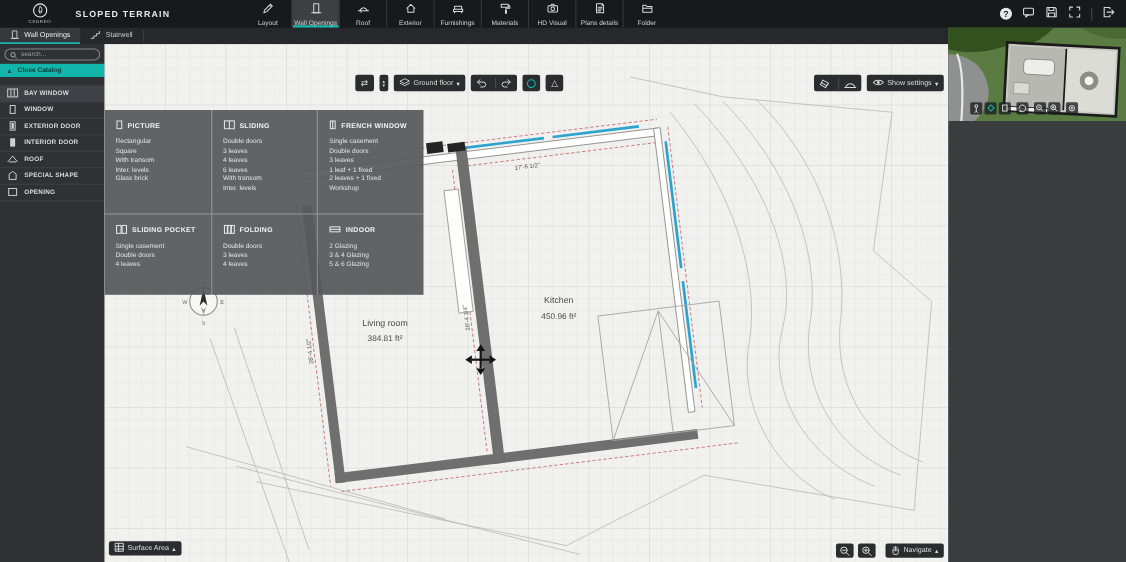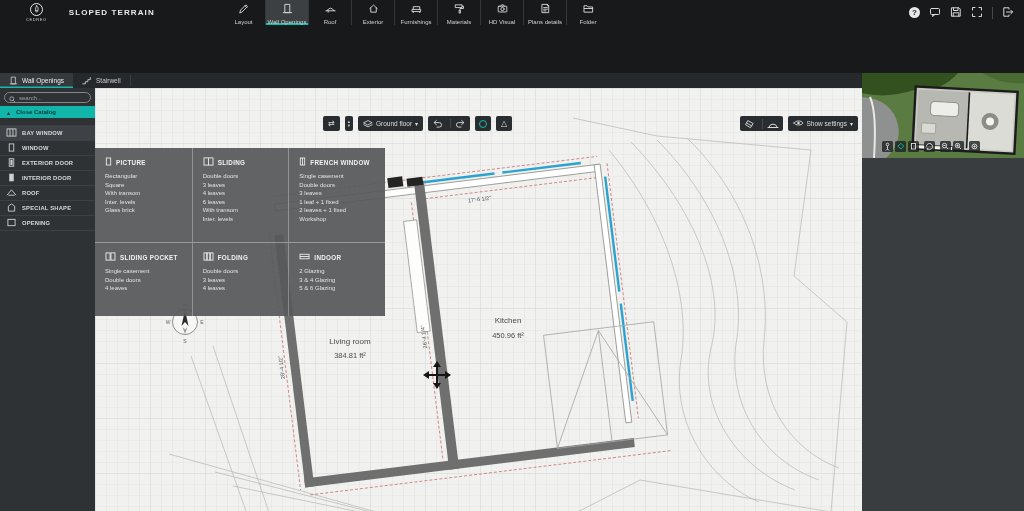--- a/index.html
+++ b/index.html
@@ -1,18 +1,18 @@
 <!DOCTYPE html>
 <html><head>
 <meta charset="utf-8">
 <style>
   * { margin:0; padding:0; box-sizing:border-box; }
   html,body { width:1024px; height:511px; overflow:hidden; background:#17191b;
     font-family:"Liberation Sans", sans-serif; }
-  .app { width:1024px; height:511px; display:flex; flex-direction:column;gap:48px; }
+  .app { width:1024px; height:511px; display:flex; flex-direction:column; }
 
   
   .topbar { height:25px; background:#17191b; display:flex; align-items:stretch; position:relative; flex:0 0 25px;}
   .logo-wrap { display:flex; flex-direction:column; align-items:center; justify-content:center; margin-left:26px; }
   .logo-circle { width:13px; height:13px; border:1.2px solid #e8e8e8; border-radius:50%; display:flex; align-items:center; justify-content:center; }
   .brand { color:#cfcfcf; font-size:4px; letter-spacing:.6px; margin-top:1px; }
   .doc-title { color:#e9e9e9; font-size:8px; font-weight:bold; letter-spacing:1.1px; align-self:center; margin-left:22px; }
   .tb-items { position:absolute; left:222px; top:0; height:25px; display:flex; }
   .tb-item { width:43px; display:flex; flex-direction:column; align-items:center; justify-content:center; gap:1px; color:#d2d2d2; cursor:default; }
   .tb-item + .tb-item { border-left:1px solid #34383b; }

